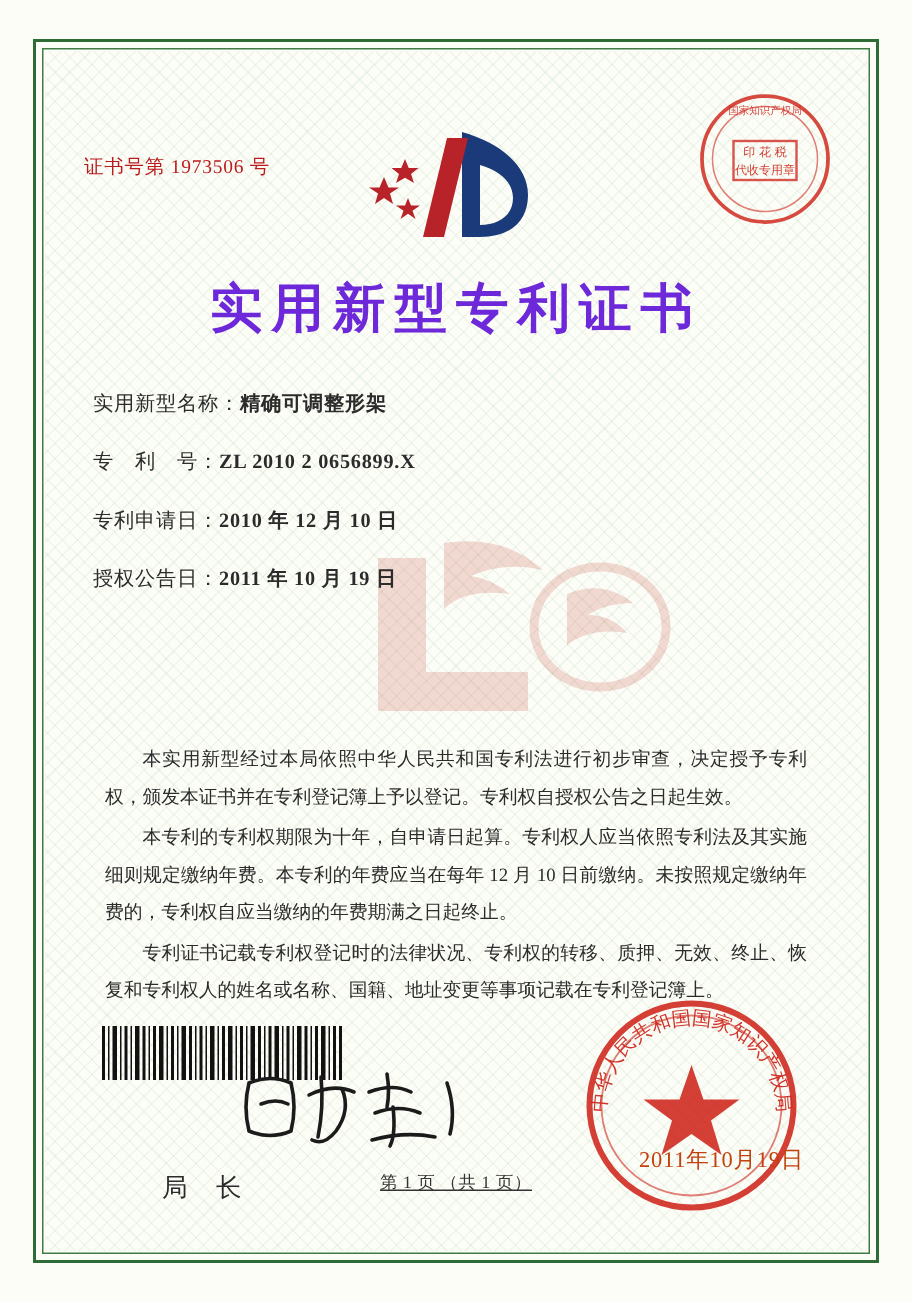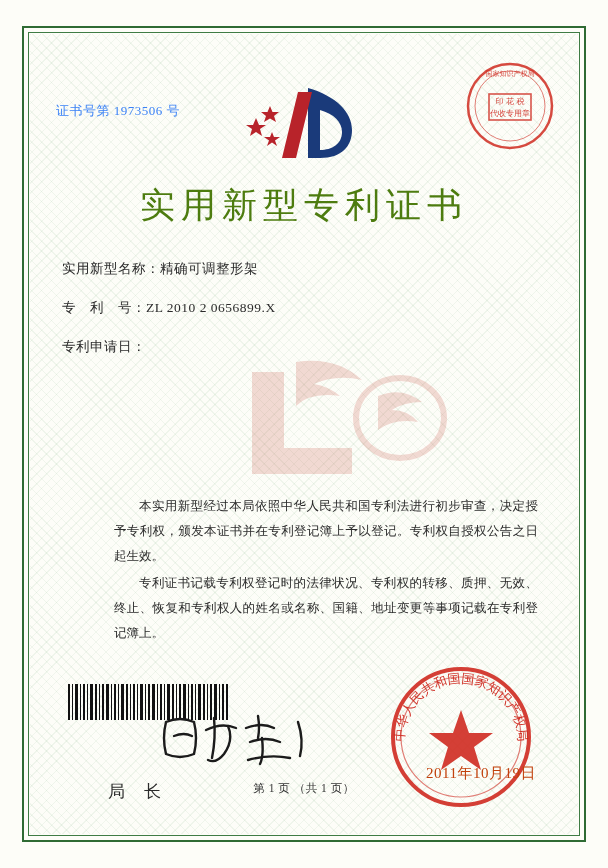--- a/index.html
+++ b/index.html
@@ -68,21 +68,21 @@
     position: absolute;
     left: 28px; top: 32px; right: 28px; bottom: 32px;
   }
 
   .cert-number {
     position: absolute;
     left: 28px;
     top: 70px;
     font-size: 13px;
     letter-spacing: 0.5px;
-    color: #3b82f6;
+    color: #b91c1c;
   }
 
   .logo {
     position: absolute;
     left: 218px;
     top: 52px;
     width: 110px;
     height: 78px;
   }
 
@@ -94,23 +94,23 @@
     height: 96px;
   }
 
   .title {
     position: absolute;
     left: 0;
     right: 0;
     top: 150px;
     text-align: center;
     font-size: 35px;
-    font-weight: normal;
+    font-weight: bold;
     letter-spacing: 6px;
-    color: #4d7c0f;
+    color: #6d28d9;
     font-family: "DejaVu Serif", "Liberation Serif", serif;
   }
 
   .fields {
     position: absolute;
     left: 34px;
     top: 228px;
     right: 34px;
     font-size: 13.5px;
     color: #2b2b2b;
@@ -119,32 +119,32 @@
     display: flex;
     align-items: baseline;
     margin-bottom: 21px;
   }
   .field-label {
     white-space: pre;
     letter-spacing: 0.5px;
   }
   .field-value {
     letter-spacing: 0.5px;
+    font-weight: bold;
   }
 
   .paragraphs {
     position: absolute;
     left: 42px;
     right: 42px;
     top: 462px;
     font-size: 12.5px;
     line-height: 2.0;
     color: #2b2b2b;
     text-align: justify;
-    margin-left: 44px;
   }
   .paragraphs p {
     margin: 0 0 2px 0;
     text-indent: 2em;
   }
 
   .barcode {
     position: absolute;
     left: 40px;
     top: 652px;
@@ -187,20 +187,21 @@
 
   .footer {
     position: absolute;
     left: 0;
     right: 0;
     bottom: 40px;
     text-align: center;
     font-size: 11.5px;
     color: #333;
     letter-spacing: 0.5px;
+    text-decoration: underline;
   }
 </style>
 </head>
 <body>
 
 <div class="certificate">
 
   <div class="border-outer"></div>
   <div class="border-inner"></div>
   <div class="guilloche"></div>
@@ -245,25 +246,31 @@
       <div class="field-row">
         <span class="field-label">实用新型名称：</span>
         <span class="field-value">精确可调整形架</span>
       </div>
       <div class="field-row">
         <span class="field-label">专　利　号：</span>
         <span class="field-value">ZL 2010 2 0656899.X</span>
       </div>
       <div class="field-row">
         <span class="field-label">专利申请日：</span>
+        <span class="field-value">2010 年 12 月 10 日</span>
+      </div>
+      <div class="field-row">
+        <span class="field-label">授权公告日：</span>
+        <span class="field-value">2011 年 10 月 19 日</span>
       </div>
     </div>
 
     <div class="paragraphs">
       <p>本实用新型经过本局依照中华人民共和国专利法进行初步审查，决定授予专利权，颁发本证书并在专利登记簿上予以登记。专利权自授权公告之日起生效。</p>
+      <p>本专利的专利权期限为十年，自申请日起算。专利权人应当依照专利法及其实施细则规定缴纳年费。本专利的年费应当在每年 12 月 10 日前缴纳。未按照规定缴纳年费的，专利权自应当缴纳的年费期满之日起终止。</p>
       <p>专利证书记载专利权登记时的法律状况、专利权的转移、质押、无效、终止、恢复和专利权人的姓名或名称、国籍、地址变更等事项记载在专利登记簿上。</p>
     </div>
 
     <svg class="barcode" viewBox="0 0 160 36">
       <g fill="#111">
         <rect x="0" y="0" width="2" height="36"></rect>
           <rect x="4" y="0" width="1" height="36"></rect>
         <rect x="7" y="0" width="3" height="36"></rect>
           <rect x="12" y="0" width="1" height="36"></rect>
         <rect x="15" y="0" width="2" height="36"></rect>

